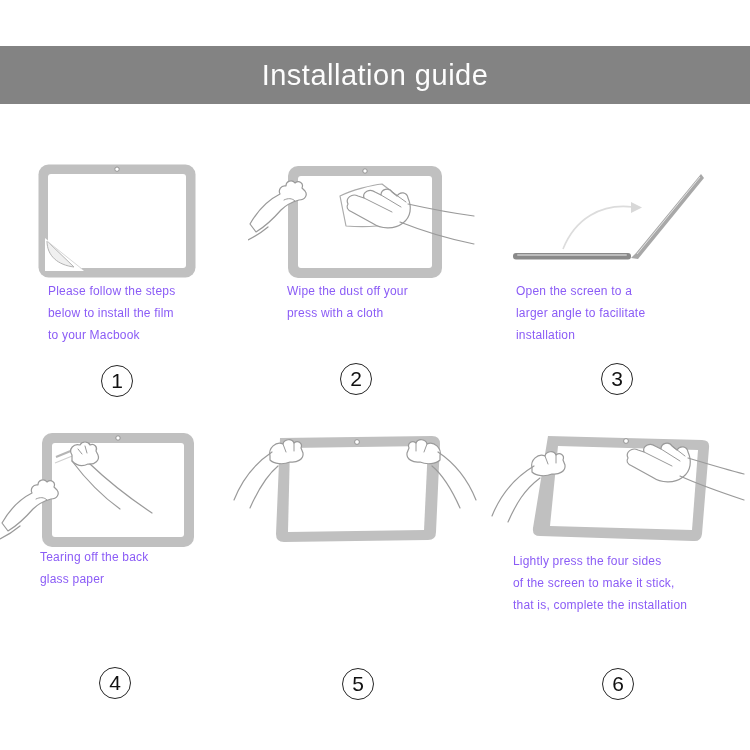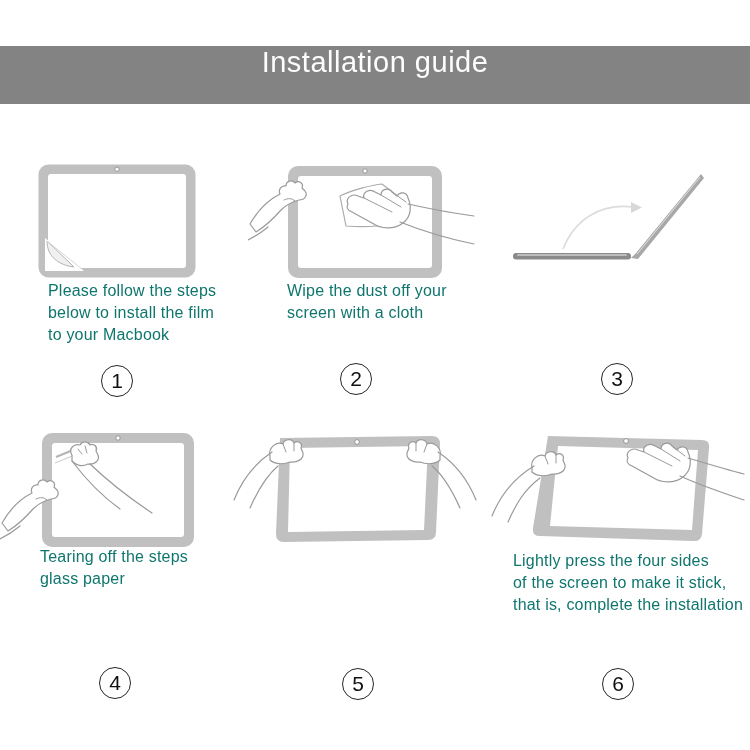--- a/index.html
+++ b/index.html
@@ -2,28 +2,28 @@
 <html><head>
 <meta charset="utf-8">
 <style>
   html,body{margin:0;padding:0;background:#ffffff;}
   .page{
     position:relative;width:750px;height:750px;background:#ffffff;overflow:hidden;
     font-family:"Liberation Sans", sans-serif;color:#222;
   }
   .header-bar{
     position:absolute;left:0;top:46px;width:750px;height:58px;background:#838383;
-    display:flex;justify-content:center;
+    display:flex;align-items:center;justify-content:center;
   }
   .header-title{
     color:#fdfdfd;font-size:29px;letter-spacing:0.5px;font-weight:400;
   }
   .step-ill{position:absolute;}
   .caption{
-    position:absolute;margin:0;font-size:16px;line-height:22px;color:#0f766e;
+    position:absolute;margin:0;font-size:12px;line-height:22px;color:#8b5cf6;
     white-space:pre-line;letter-spacing:0.2px;
   }
   .badge{
     position:absolute;width:32px;height:32px;border:1.6px solid #262626;border-radius:50%;
     box-sizing:border-box;display:flex;align-items:center;justify-content:center;
     font-size:21px;color:#111;background:#fff;
   }
   svg .hand{fill:#ffffff;stroke:#9a9a9a;stroke-width:1.2;stroke-linejoin:round;}
   svg .fline{fill:none;stroke:#9a9a9a;stroke-width:1;stroke-linecap:round;}
   svg .arm{fill:none;stroke:#9a9a9a;stroke-width:1.2;stroke-linecap:round;}
@@ -133,22 +133,25 @@
       <path class="fline" d="M186,18 L199,28"></path>
       <path class="arm" d="M202,30 C222,36 242,42 258,46"></path>
       <path class="arm" d="M194,48 C216,58 240,66 258,72"></path>
     </g>
   </svg>
 
   <p class="caption" style="left:48px;top:280px;width:185px">Please follow the steps
 below to install the film
 to your Macbook</p>
   <p class="caption" style="left:287px;top:280px;width:200px">Wipe the dust off your
-screen with a cloth</p>
-  <p class="caption" style="left:40px;top:546px;width:200px">Tearing off the steps
+press with a cloth</p>
+  <p class="caption" style="left:516px;top:280px;width:200px">Open the screen to a
+larger angle to facilitate
+installation</p>
+  <p class="caption" style="left:40px;top:546px;width:200px">Tearing off the back
 glass paper</p>
   <p class="caption" style="left:513px;top:550px;width:235px">Lightly press the four sides
 of the screen to make it stick,
 that is, complete the installation</p>
 
   <div class="badge" style="left:101px;top:365px">1</div>
   <div class="badge" style="left:340px;top:363px">2</div>
   <div class="badge" style="left:601px;top:363px">3</div>
   <div class="badge" style="left:99px;top:667px">4</div>
   <div class="badge" style="left:342px;top:668px">5</div>

